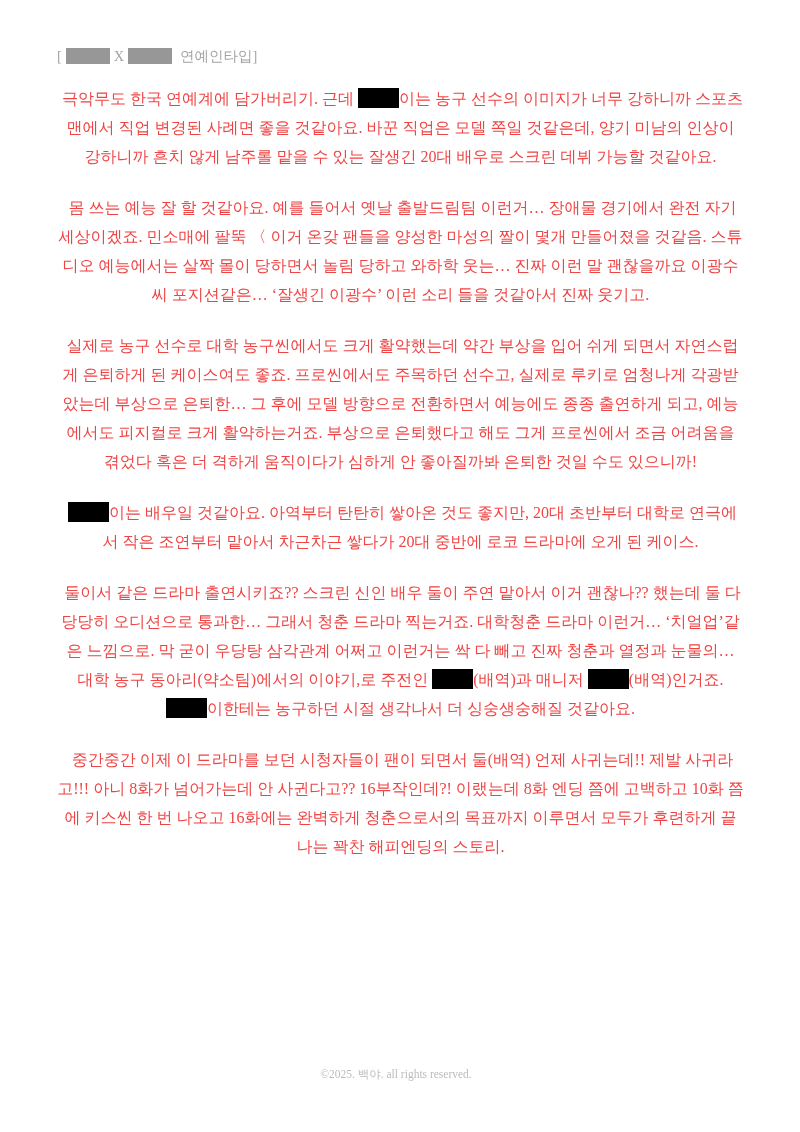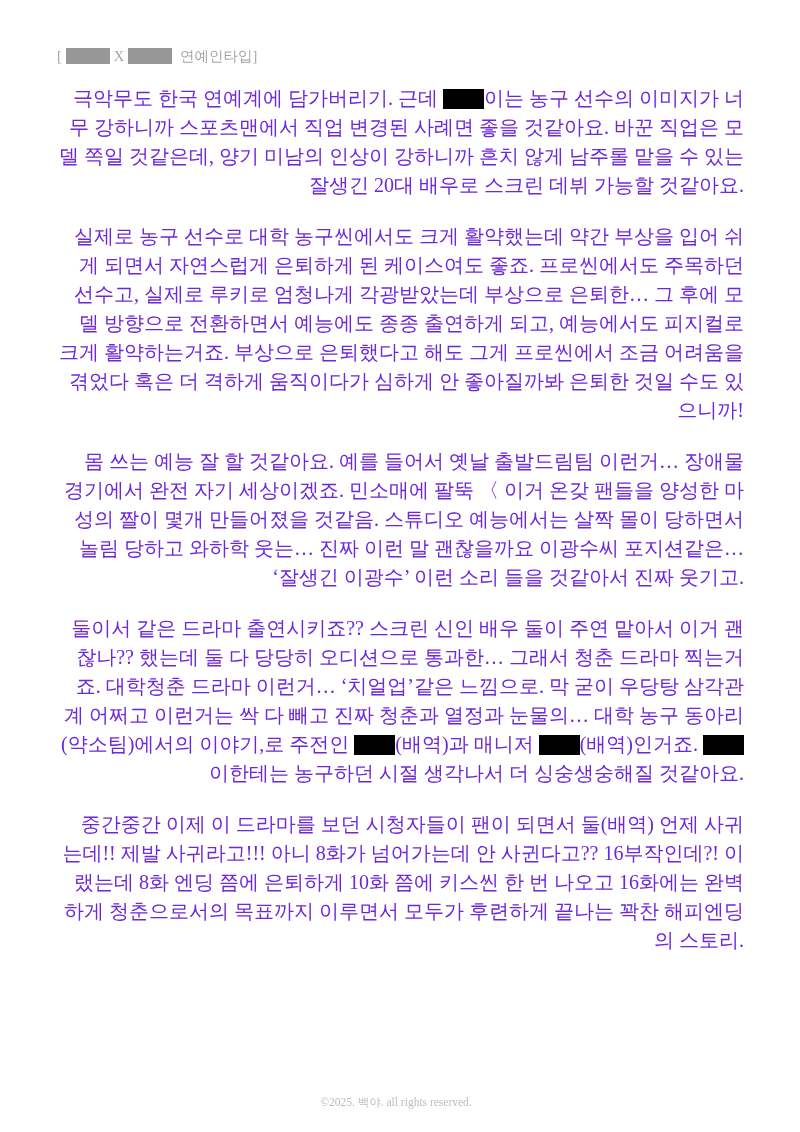--- a/index.html
+++ b/index.html
@@ -32,51 +32,52 @@
   }
   .redact-gray {
     display: inline-block;
     width: 44px;
     height: 16px;
     background: #979797;
     vertical-align: -3px;
     margin: 0 4px;
   }
   .article p {
-    font-size: 20px;
+    font-size: 16px;
     line-height: 29px;
-    color: #6d28d9;
+    color: #ef4444;
     margin: 0 0 22px 0;
     white-space: pre-wrap;
-    text-align: right;
+    text-align: center;
   }
   .redact-black {
     display: inline-block;
     width: 41px;
     height: 20px;
     background: #000000;
     vertical-align: -4px;
   }
   .footer {
     position: absolute;
-    top: 1095px;
+    top: 1067px;
     left: 0;
     width: 792px;
     text-align: center;
     color: #bcbcbc;
     font-size: 11.5px;
   }
 </style>
 </head>
 <body>
 
 <div class="page">
   <div class="header-line"><span>[</span><span class="redact-gray"></span><span>X</span><span class="redact-gray"></span><span> 연예인타입]</span></div>
   <div class="article">
       <p><span> 극악무도 한국 연예계에 담가버리기. 근데 </span><span class="redact-black"></span><span>이는 농구 선수의 이미지가 너무 강하니까 스포츠맨에서 직업 변경된 사례면 좋을 것같아요. 바꾼 직업은 모델 쪽일 것같은데, 양기 미남의 인상이 강하니까 흔치 않게 남주롤 맡을 수 있는 잘생긴 20대 배우로 스크린 데뷔 가능할 것같아요.</span></p>
+      <p><span> 몸 쓰는 예능 잘 할 것같아요. 예를 들어서 옛날 출발드림팀 이런거… 장애물 경기에서 완전 자기 세상이겠죠. 민소매에 팔뚝 〈 이거 온갖 팬들을 양성한 마성의 짤이 몇개 만들어졌을 것같음. 스튜디오 예능에서는 살짝 몰이 당하면서 놀림 당하고 와하학 웃는… 진짜 이런 말 괜찮을까요 이광수씨 포지션같은… ‘잘생긴 이광수’ 이런 소리 들을 것같아서 진짜 웃기고.</span></p>
       <p><span> 실제로 농구 선수로 대학 농구씬에서도 크게 활약했는데 약간 부상을 입어 쉬게 되면서 자연스럽게 은퇴하게 된 케이스여도 좋죠. 프로씬에서도 주목하던 선수고, 실제로 루키로 엄청나게 각광받았는데 부상으로 은퇴한… 그 후에 모델 방향으로 전환하면서 예능에도 종종 출연하게 되고, 예능에서도 피지컬로 크게 활약하는거죠. 부상으로 은퇴했다고 해도 그게 프로씬에서 조금 어려움을 겪었다 혹은 더 격하게 움직이다가 심하게 안 좋아질까봐 은퇴한 것일 수도 있으니까!</span></p>
-      <p><span> 몸 쓰는 예능 잘 할 것같아요. 예를 들어서 옛날 출발드림팀 이런거… 장애물 경기에서 완전 자기 세상이겠죠. 민소매에 팔뚝 〈 이거 온갖 팬들을 양성한 마성의 짤이 몇개 만들어졌을 것같음. 스튜디오 예능에서는 살짝 몰이 당하면서 놀림 당하고 와하학 웃는… 진짜 이런 말 괜찮을까요 이광수씨 포지션같은… ‘잘생긴 이광수’ 이런 소리 들을 것같아서 진짜 웃기고.</span></p>
+      <p><span> </span><span class="redact-black"></span><span>이는 배우일 것같아요. 아역부터 탄탄히 쌓아온 것도 좋지만, 20대 초반부터 대학로 연극에서 작은 조연부터 맡아서 차근차근 쌓다가 20대 중반에 로코 드라마에 오게 된 케이스.</span></p>
       <p><span> 둘이서 같은 드라마 출연시키죠?? 스크린 신인 배우 둘이 주연 맡아서 이거 괜찮나?? 했는데 둘 다 당당히 오디션으로 통과한… 그래서 청춘 드라마 찍는거죠. 대학청춘 드라마 이런거… ‘치얼업’같은 느낌으로. 막 굳이 우당탕 삼각관계 어쩌고 이런거는 싹 다 빼고 진짜 청춘과 열정과 눈물의… 대학 농구 동아리(약소팀)에서의 이야기,로 주전인 </span><span class="redact-black"></span><span>(배역)과 매니저 </span><span class="redact-black"></span><span>(배역)인거죠. </span><span class="redact-black"></span><span>이한테는 농구하던 시절 생각나서 더 싱숭생숭해질 것같아요.</span></p>
-      <p><span> 중간중간 이제 이 드라마를 보던 시청자들이 팬이 되면서 둘(배역) 언제 사귀는데!! 제발 사귀라고!!! 아니 8화가 넘어가는데 안 사귄다고?? 16부작인데?! 이랬는데 8화 엔딩 쯤에 은퇴하게 10화 쯤에 키스씬 한 번 나오고 16화에는 완벽하게 청춘으로서의 목표까지 이루면서 모두가 후련하게 끝나는 꽉찬 해피엔딩의 스토리.</span></p>
+      <p><span> 중간중간 이제 이 드라마를 보던 시청자들이 팬이 되면서 둘(배역) 언제 사귀는데!! 제발 사귀라고!!! 아니 8화가 넘어가는데 안 사귄다고?? 16부작인데?! 이랬는데 8화 엔딩 쯤에 고백하고 10화 쯤에 키스씬 한 번 나오고 16화에는 완벽하게 청춘으로서의 목표까지 이루면서 모두가 후련하게 끝나는 꽉찬 해피엔딩의 스토리.</span></p>
     </div>
 </div>
 
 <div class="footer">©2025. 백야. all rights reserved.</div>
 
 </body></html>

